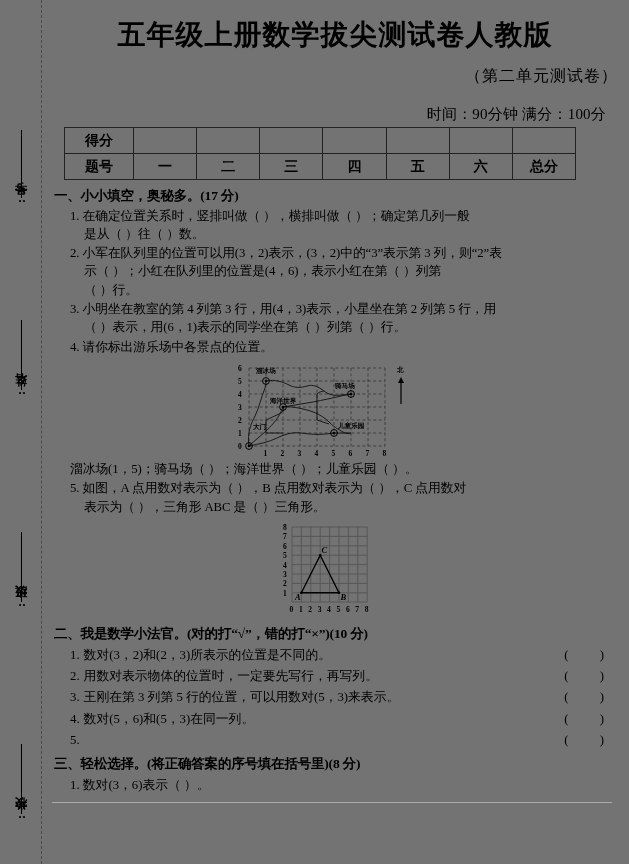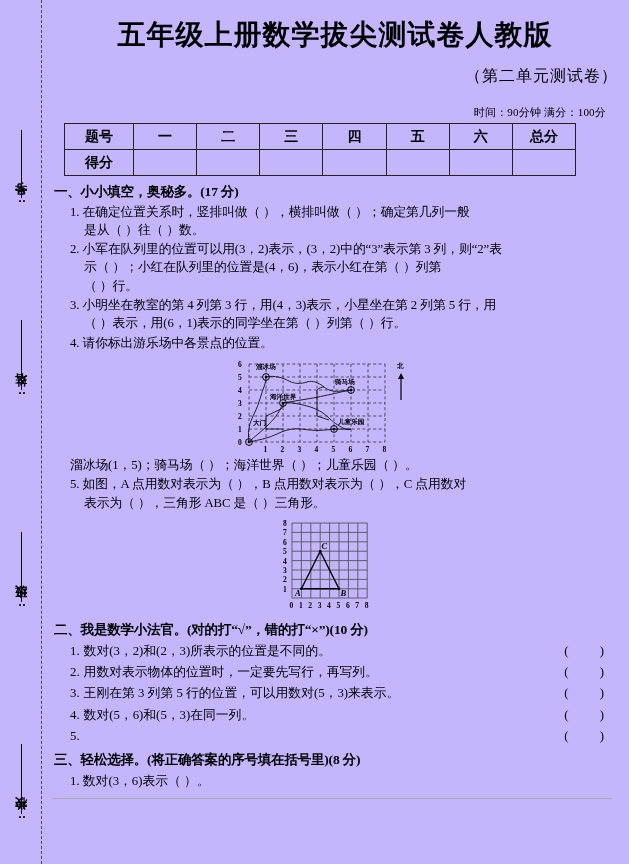--- a/index.html
+++ b/index.html
@@ -8,21 +8,21 @@
     background: #ffffff;
   }
   body {
     font-family: "Liberation Serif", "DejaVu Serif", serif;
     color: #000;
   }
   #page {
     position: relative;
     width: 629px;
     height: 864px;
-    background: #c4b5fd;
+    background: #737373;
     overflow: hidden;
     box-sizing: border-box;
   }
 
   
   #margin-strip {
     position: absolute;
     left: 0; top: 0;
     width: 44px; height: 864px;
   }
@@ -74,21 +74,21 @@
   .title2 {
     text-align: right;
     font-size: 16px;
     letter-spacing: 1px;
     margin: 12px 0 0 0;
     font-family: Liberation Sans, sans-serif;
   }
 
   .meta-line {
     text-align: right;
-    font-size: 11px;
+    font-size: 15px;
     margin: 18px 12px 3px 0;
     letter-spacing: 0.2px;
   }
 
   table.score-table {
     border-collapse: collapse;
     width: 512px;
     margin: 0 auto 0 12px;
     table-layout: fixed;
   }
@@ -186,38 +186,38 @@
   <div id="content">
 
     <div class="title1">五年级上册数学拔尖测试卷人教版</div>
     <div class="title2">（第二单元测试卷）</div>
 
     <div class="meta-line">时间：90分钟  满分：100分</div>
 
     <table class="score-table">
       <tbody>
           <tr>
+        <td class="hdr-label">得分</td>
+        <td></td>
+        <td></td>
+        <td></td>
+        <td></td>
+        <td></td>
+        <td></td>
+        <td></td>
+      </tr>
+      <tr>
         <td class="hdr-label">题号</td>
         <td>一</td>
         <td>二</td>
         <td>三</td>
         <td>四</td>
         <td>五</td>
         <td>六</td>
         <td>总分</td>
-      </tr>
-      <tr>
-        <td class="hdr-label">得分</td>
-        <td></td>
-        <td></td>
-        <td></td>
-        <td></td>
-        <td></td>
-        <td></td>
-        <td></td>
       </tr>
     </tbody>
       </table>
 
     <div class="section-head">一、小小填空，奥秘多。(17 分)</div>
 
     <div class="q">
       <span>1. 在确定位置关系时，竖排叫做（              ），横排叫做（              ）；确定第几列一般</span>
       <span class="cont">是从（            ）往（            ）数。</span>
     </div>

